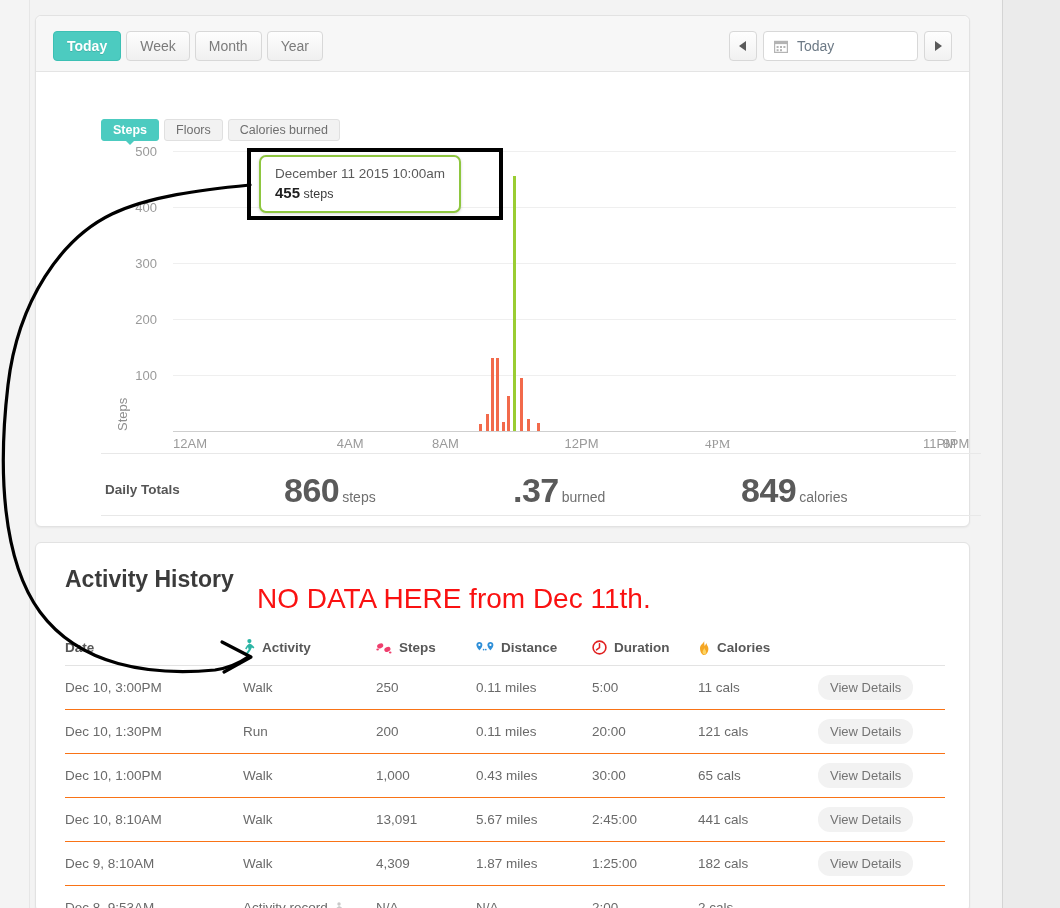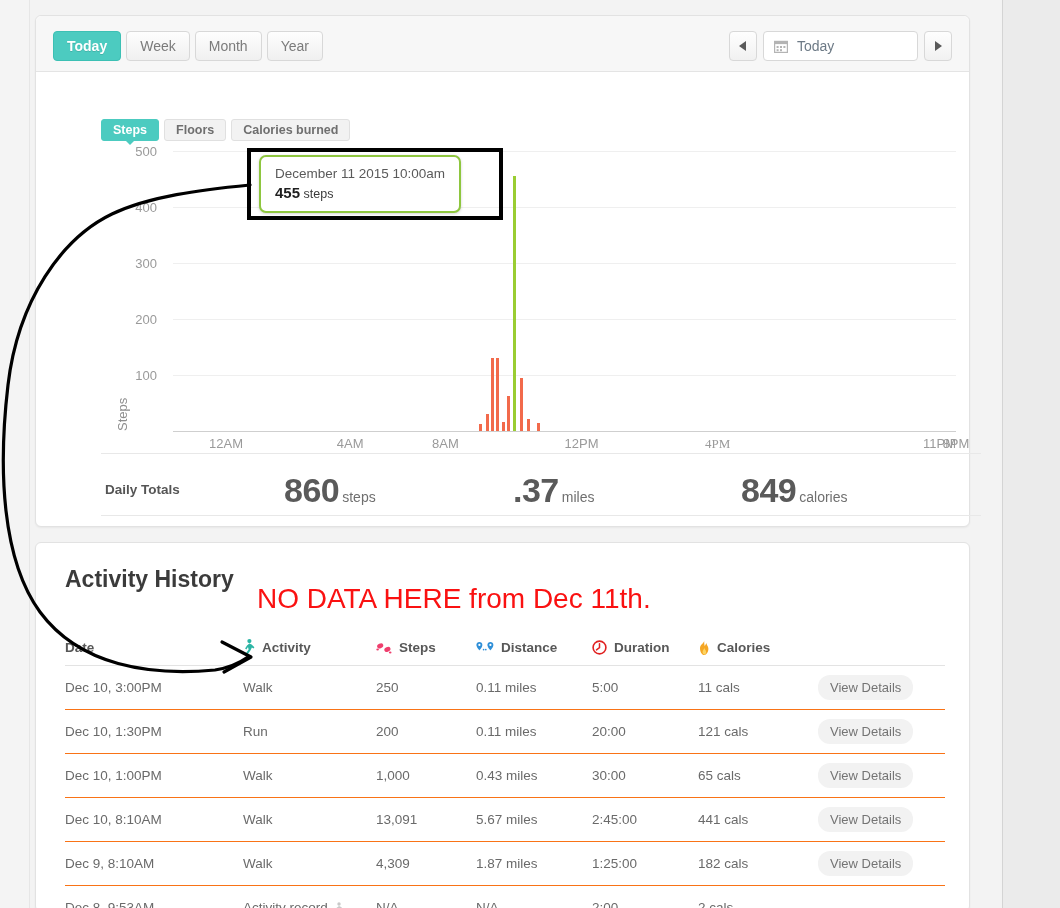--- a/index.html
+++ b/index.html
@@ -72,21 +72,21 @@
     cursor:pointer;
   }
   #date-display .dlabel { font-size:14px; color:#6d7a86; }
 
   
   #metric-tabs { position:absolute; left:65px; top:103px; display:flex; gap:5px; }
   .metric-tab {
     height:22px; padding:0 11px; line-height:21px;
     font-size:12.5px; color:#6f6f6f;
     background:#f2f2f2; border:1px solid #e0e0e0; border-radius:3px;
-    cursor:pointer; white-space:nowrap; position:relative;font-weight:bold;
+    cursor:pointer; white-space:nowrap; position:relative;
   }
   .metric-tab.active {
     background:#4ccbc0; border-color:#4ccbc0;
     color:#ffffff; font-weight:bold;
   }
   .metric-tab.active::after {
     content:""; position:absolute; left:50%; margin-left:-5px; top:100%;
     border-left:5px solid transparent; border-right:5px solid transparent;
     border-top:5px solid #4ccbc0;
   }
@@ -271,39 +271,39 @@
           <div class="bar" style="left: 323.413px; height: 72.8px; background: rgb(242, 106, 75);"></div>
           <div class="bar" style="left: 328.52px; height: 8.96px; background: rgb(242, 106, 75);"></div>
           <div class="bar" style="left: 333.626px; height: 34.72px; background: rgb(242, 106, 75);"></div>
           <div class="bar" style="left: 340.435px; height: 254.8px; background: rgb(154, 205, 50);"></div>
           <div class="bar" style="left: 347.243px; height: 53.2px; background: rgb(242, 106, 75);"></div>
           <div class="bar" style="left: 354.052px; height: 12.32px; background: rgb(242, 106, 75);"></div>
           <div class="bar" style="left: 364.265px; height: 7.84px; background: rgb(242, 106, 75);"></div>
         </div>
       <div id="axis-line"></div>
       <div id="x-ticks">
-          <div class="x-tick" style="left: 72px; transform: translateX(0px); margin-left: 36px;">12AM</div>
+          <div class="x-tick" style="left: 72px; transform: translateX(0px);">12AM</div>
           <div class="x-tick" style="left: 208.174px; transform: translateX(-50%); margin-left: 41px;">4AM</div>
           <div class="x-tick" style="left: 344.348px; transform: translateX(-50%);">8AM</div>
           <div class="x-tick" style="left: 480.522px; transform: translateX(-50%);">12PM</div>
           <div class="x-tick" style="left: 616.696px; transform: translateX(-50%); font-family: Liberation Serif, serif;">4PM</div>
           <div class="x-tick" style="left: 855px; transform: translateX(-50%);">8PM</div>
           <div class="x-tick" style="left: 855px; transform: translateX(-100%);">11PM</div>
         </div>
     </div>
 
     <div id="chart-bottom-rule"></div>
 
     <div id="daily-totals">
       <div id="totals-label">Daily Totals</div>
       <div class="total-item" style="left:183px">
         <span class="total-num">860</span><span class="total-unit">steps</span>
       </div>
       <div class="total-item" style="left:412px">
-        <span class="total-num">.37</span><span class="total-unit">miles</span>
+        <span class="total-num">.37</span><span class="total-unit">burned</span>
       </div>
       <div class="total-item" style="left:640px">
         <span class="total-num">849</span><span class="total-unit">calories</span>
       </div>
     </div>
     <div id="totals-rule"></div>
   </div>
 
   <div id="tooltip-highlight-box"></div>
   <div id="chart-tooltip">

